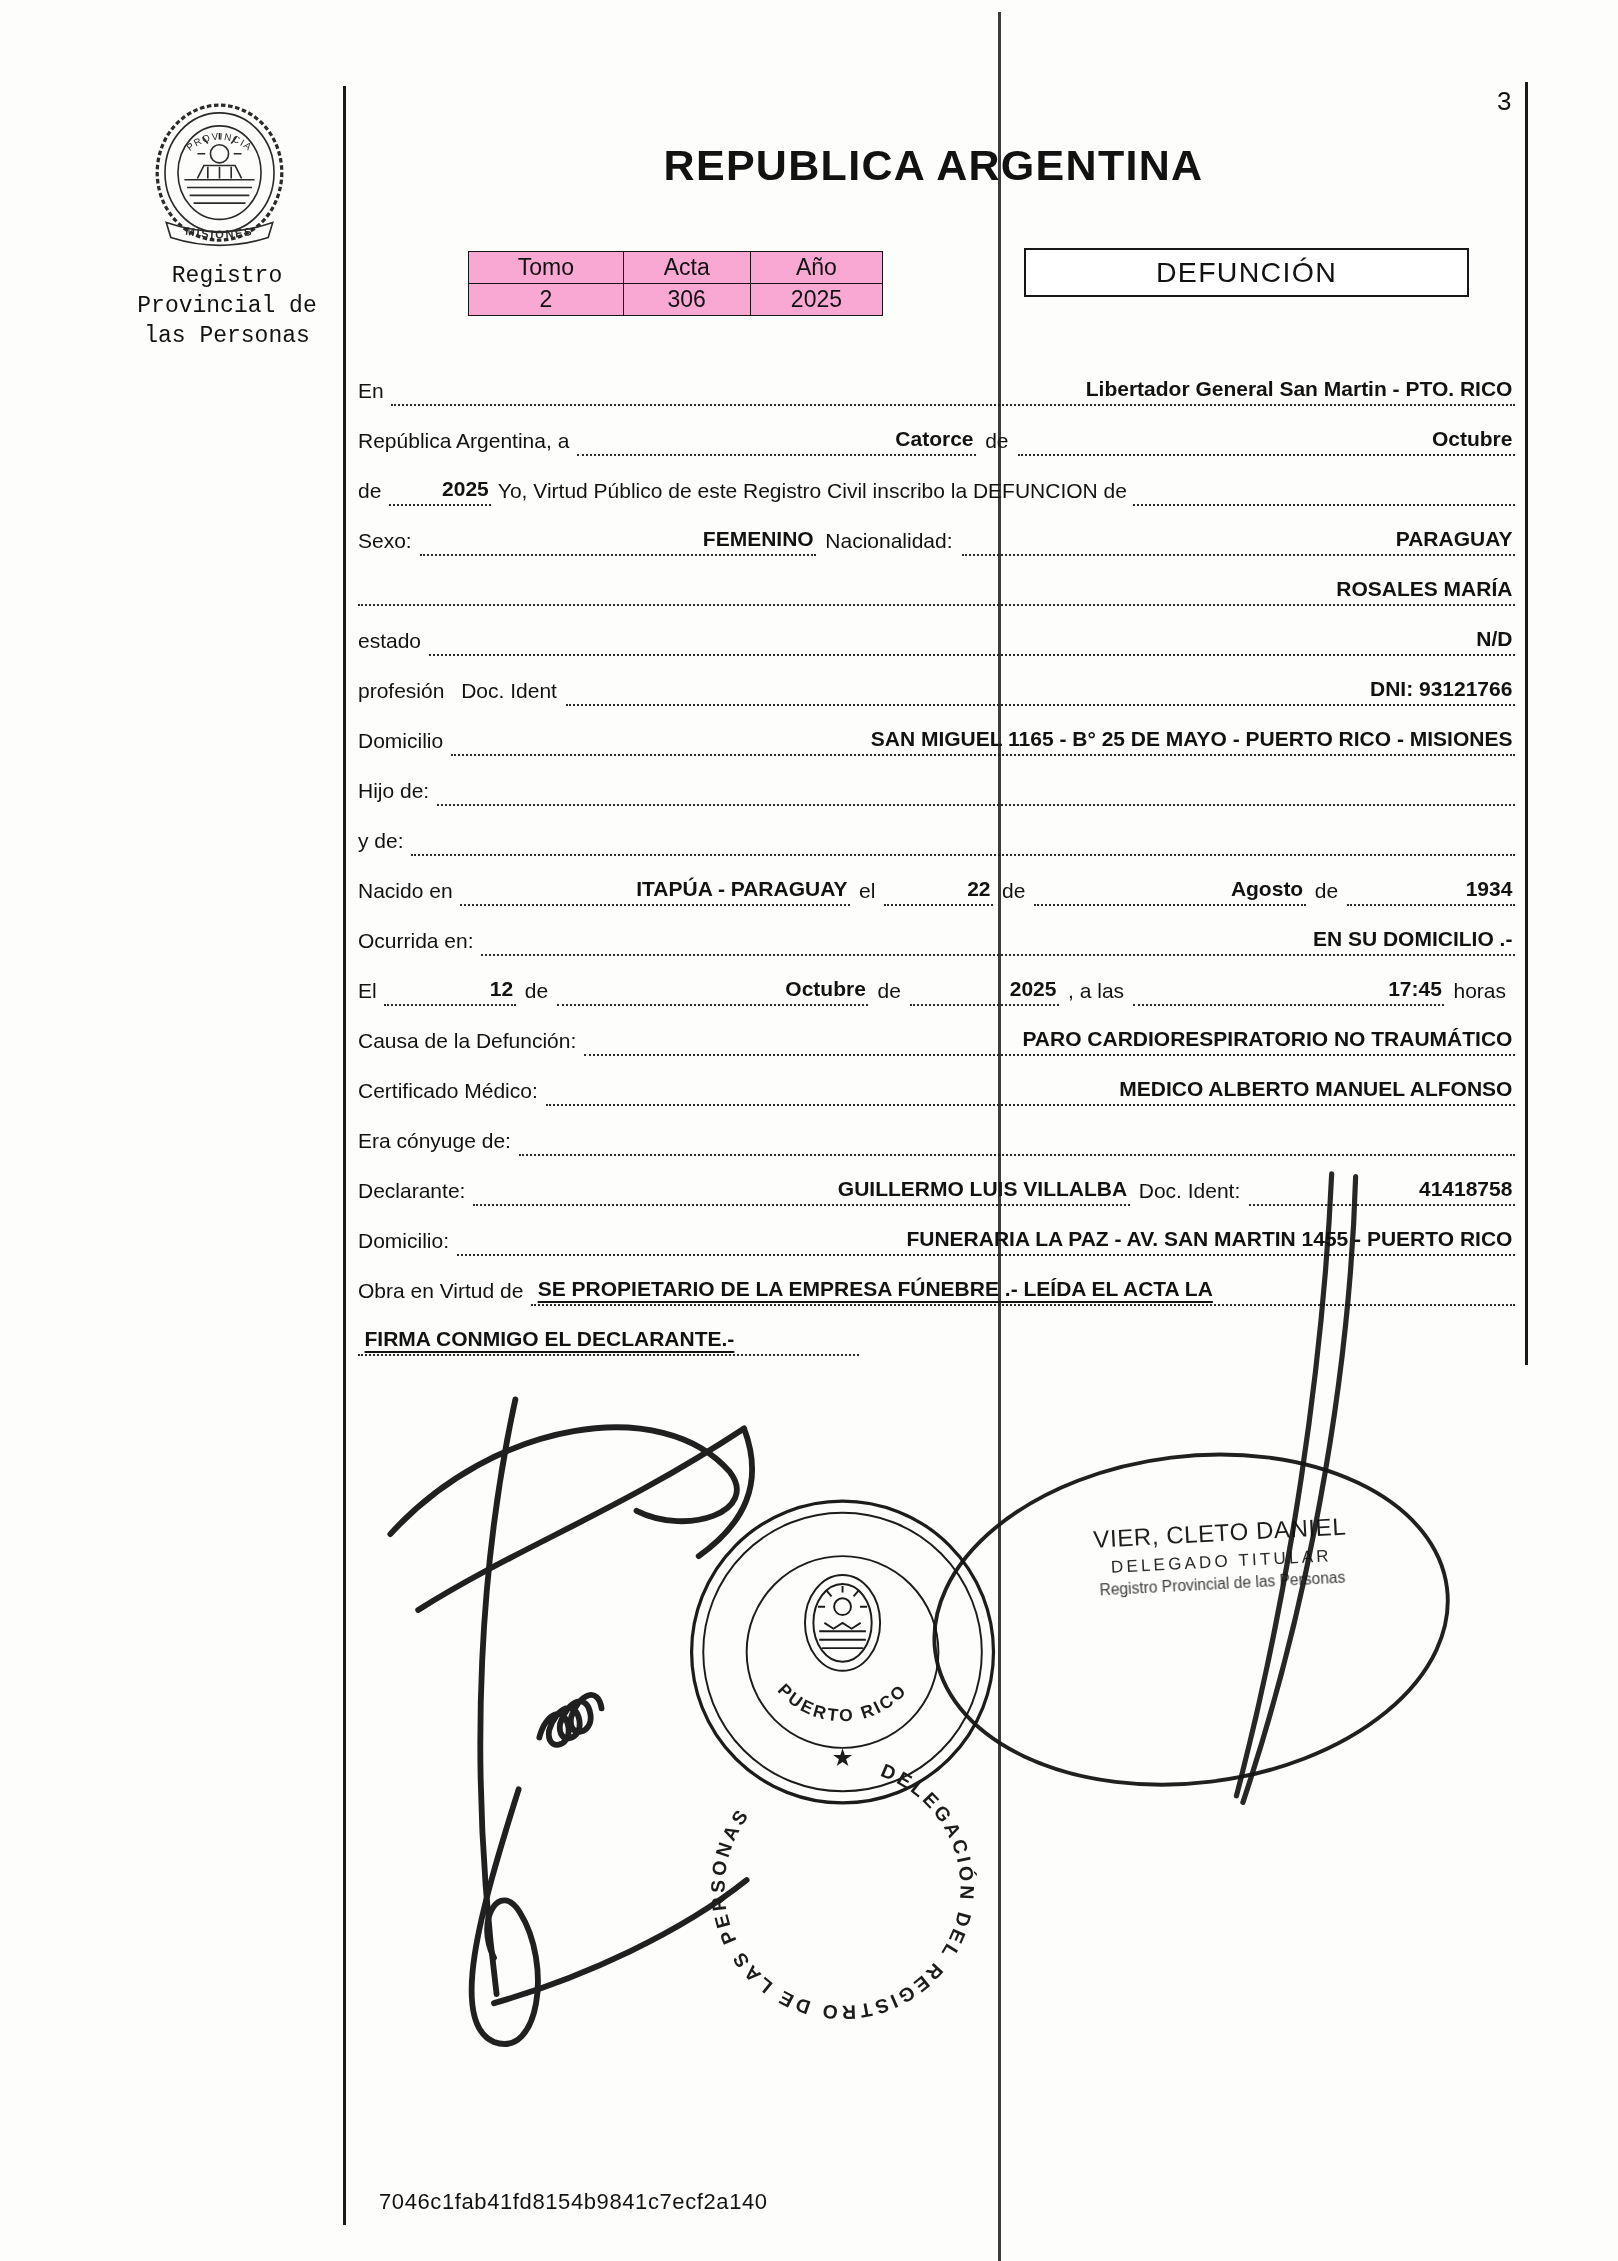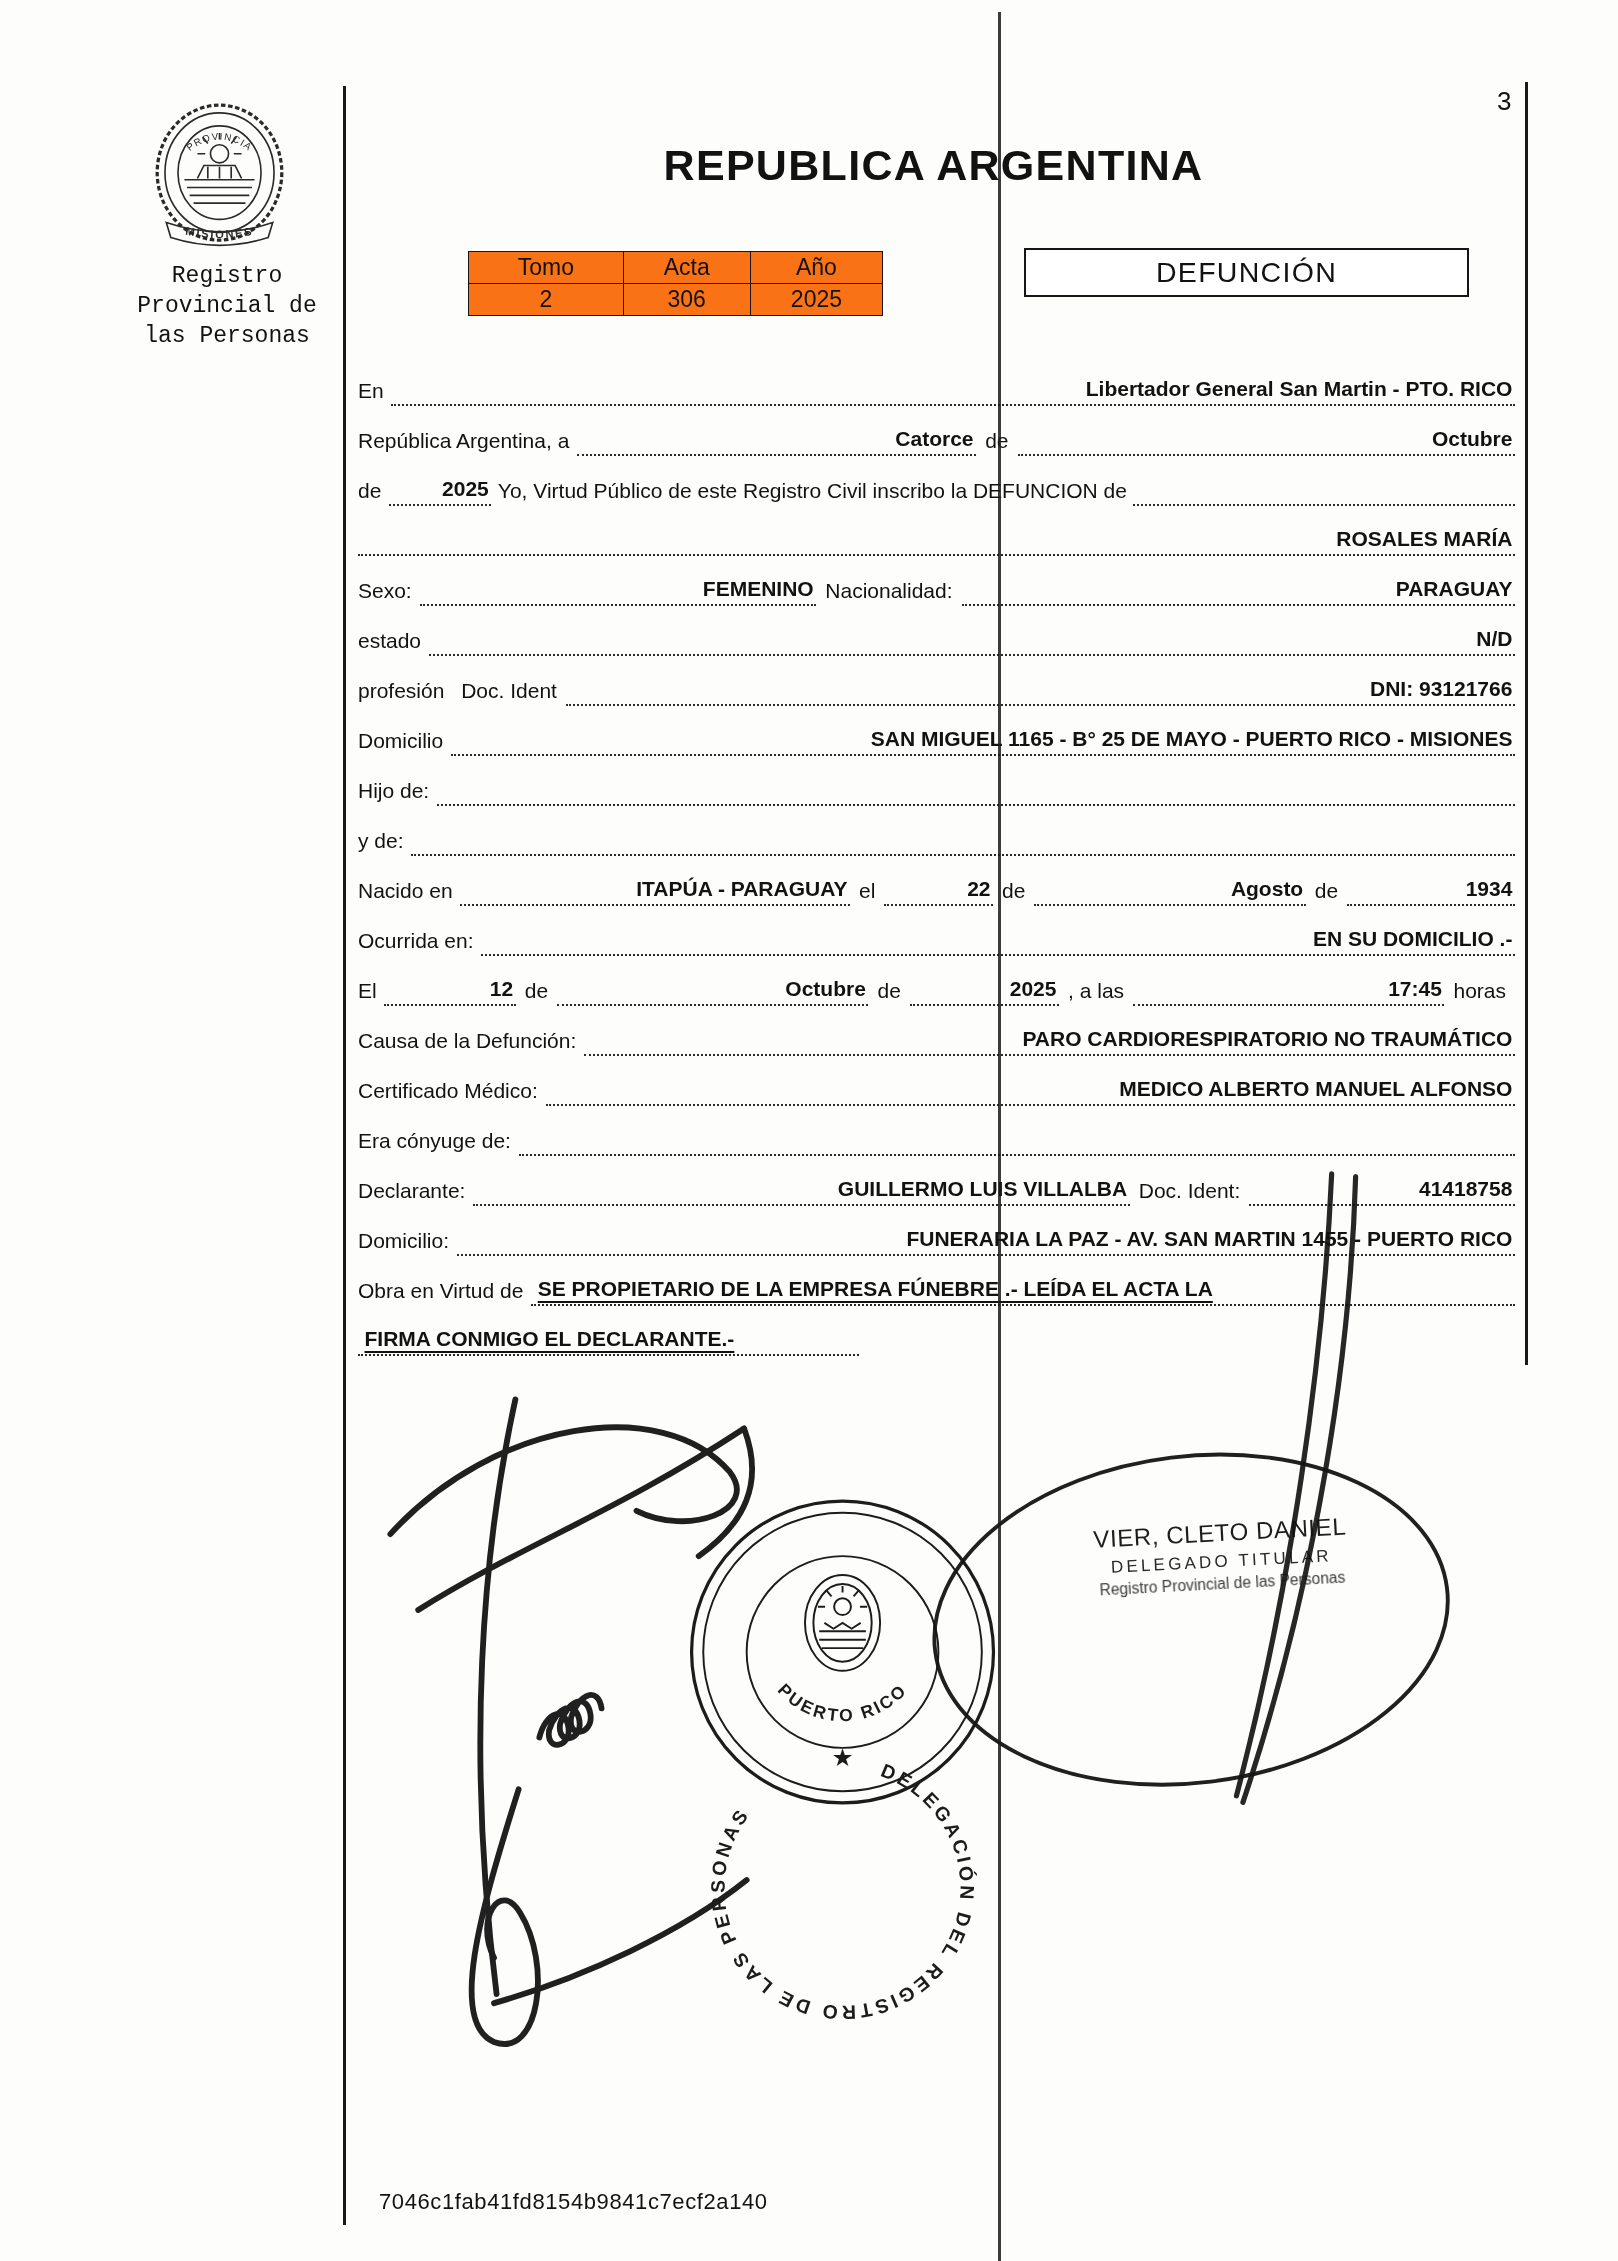--- a/index.html
+++ b/index.html
@@ -6,21 +6,21 @@
   body{
     width:1619px;height:2261px;position:relative;overflow:hidden;
     background:#fdfdfc;color:#121212;
     font-family:"Liberation Sans",sans-serif;
   }
   .abs{position:absolute;}
   .vline{position:absolute;background:#1a1a1a;}
 
   
   .title{font-size:43px;font-weight:bold;letter-spacing:1.3px;text-align:center;white-space:nowrap;}
-  table.rec{border-collapse:collapse;font-size:23px;text-align:center;background:#f97316;}
+  table.rec{border-collapse:collapse;font-size:23px;text-align:center;background:#f9a8d4;}
   table.rec td{border:1.9px solid #161616;height:31px;padding:0 3.9px;}
   .defbox{
     border:2.6px solid #161616;text-align:center;font-size:28.5px;letter-spacing:1.3px;
     line-height:45px;height:45px;width:441px;background:#fff;
   }
   .pagenum{font-size:26px;}
   .seal-caption{font-size:23px;line-height:1.3;text-align:center;font-family:Liberation Mono, monospace;}
   .hash{font-size:22px;letter-spacing:0.6px;}
 
   
@@ -117,28 +117,28 @@
   </div>
 
   <div class="row">
     <span class="lbl">de</span>
     <span class="field" style="flex:0 0 97px"><span>2025</span></span>
     <span class="txt">Yo, Virtud Público de este Registro Civil inscribo la DEFUNCION de</span>
     <span class="field" style="flex:1"></span>
   </div>
 
   <div class="row">
-    <span class="field" style="flex:1"><span>ROSALES MARÍA</span></span>
-  </div>
-
-  <div class="row">
     <span class="lbl">Sexo:</span>
     <span class="field" style="flex:5"><span>FEMENINO</span></span>
     <span class="mid">Nacionalidad:</span>
     <span class="field" style="flex:7"><span>PARAGUAY</span></span>
+  </div>
+
+  <div class="row">
+    <span class="field" style="flex:1"><span>ROSALES MARÍA</span></span>
   </div>
 
   <div class="row">
     <span class="lbl">estado</span>
     <span class="field" style="flex:1"><span>N/D</span></span>
   </div>
 
   <div class="row">
     <span class="lbl">profesión</span>
     <span class="mid">Doc. Ident</span>

